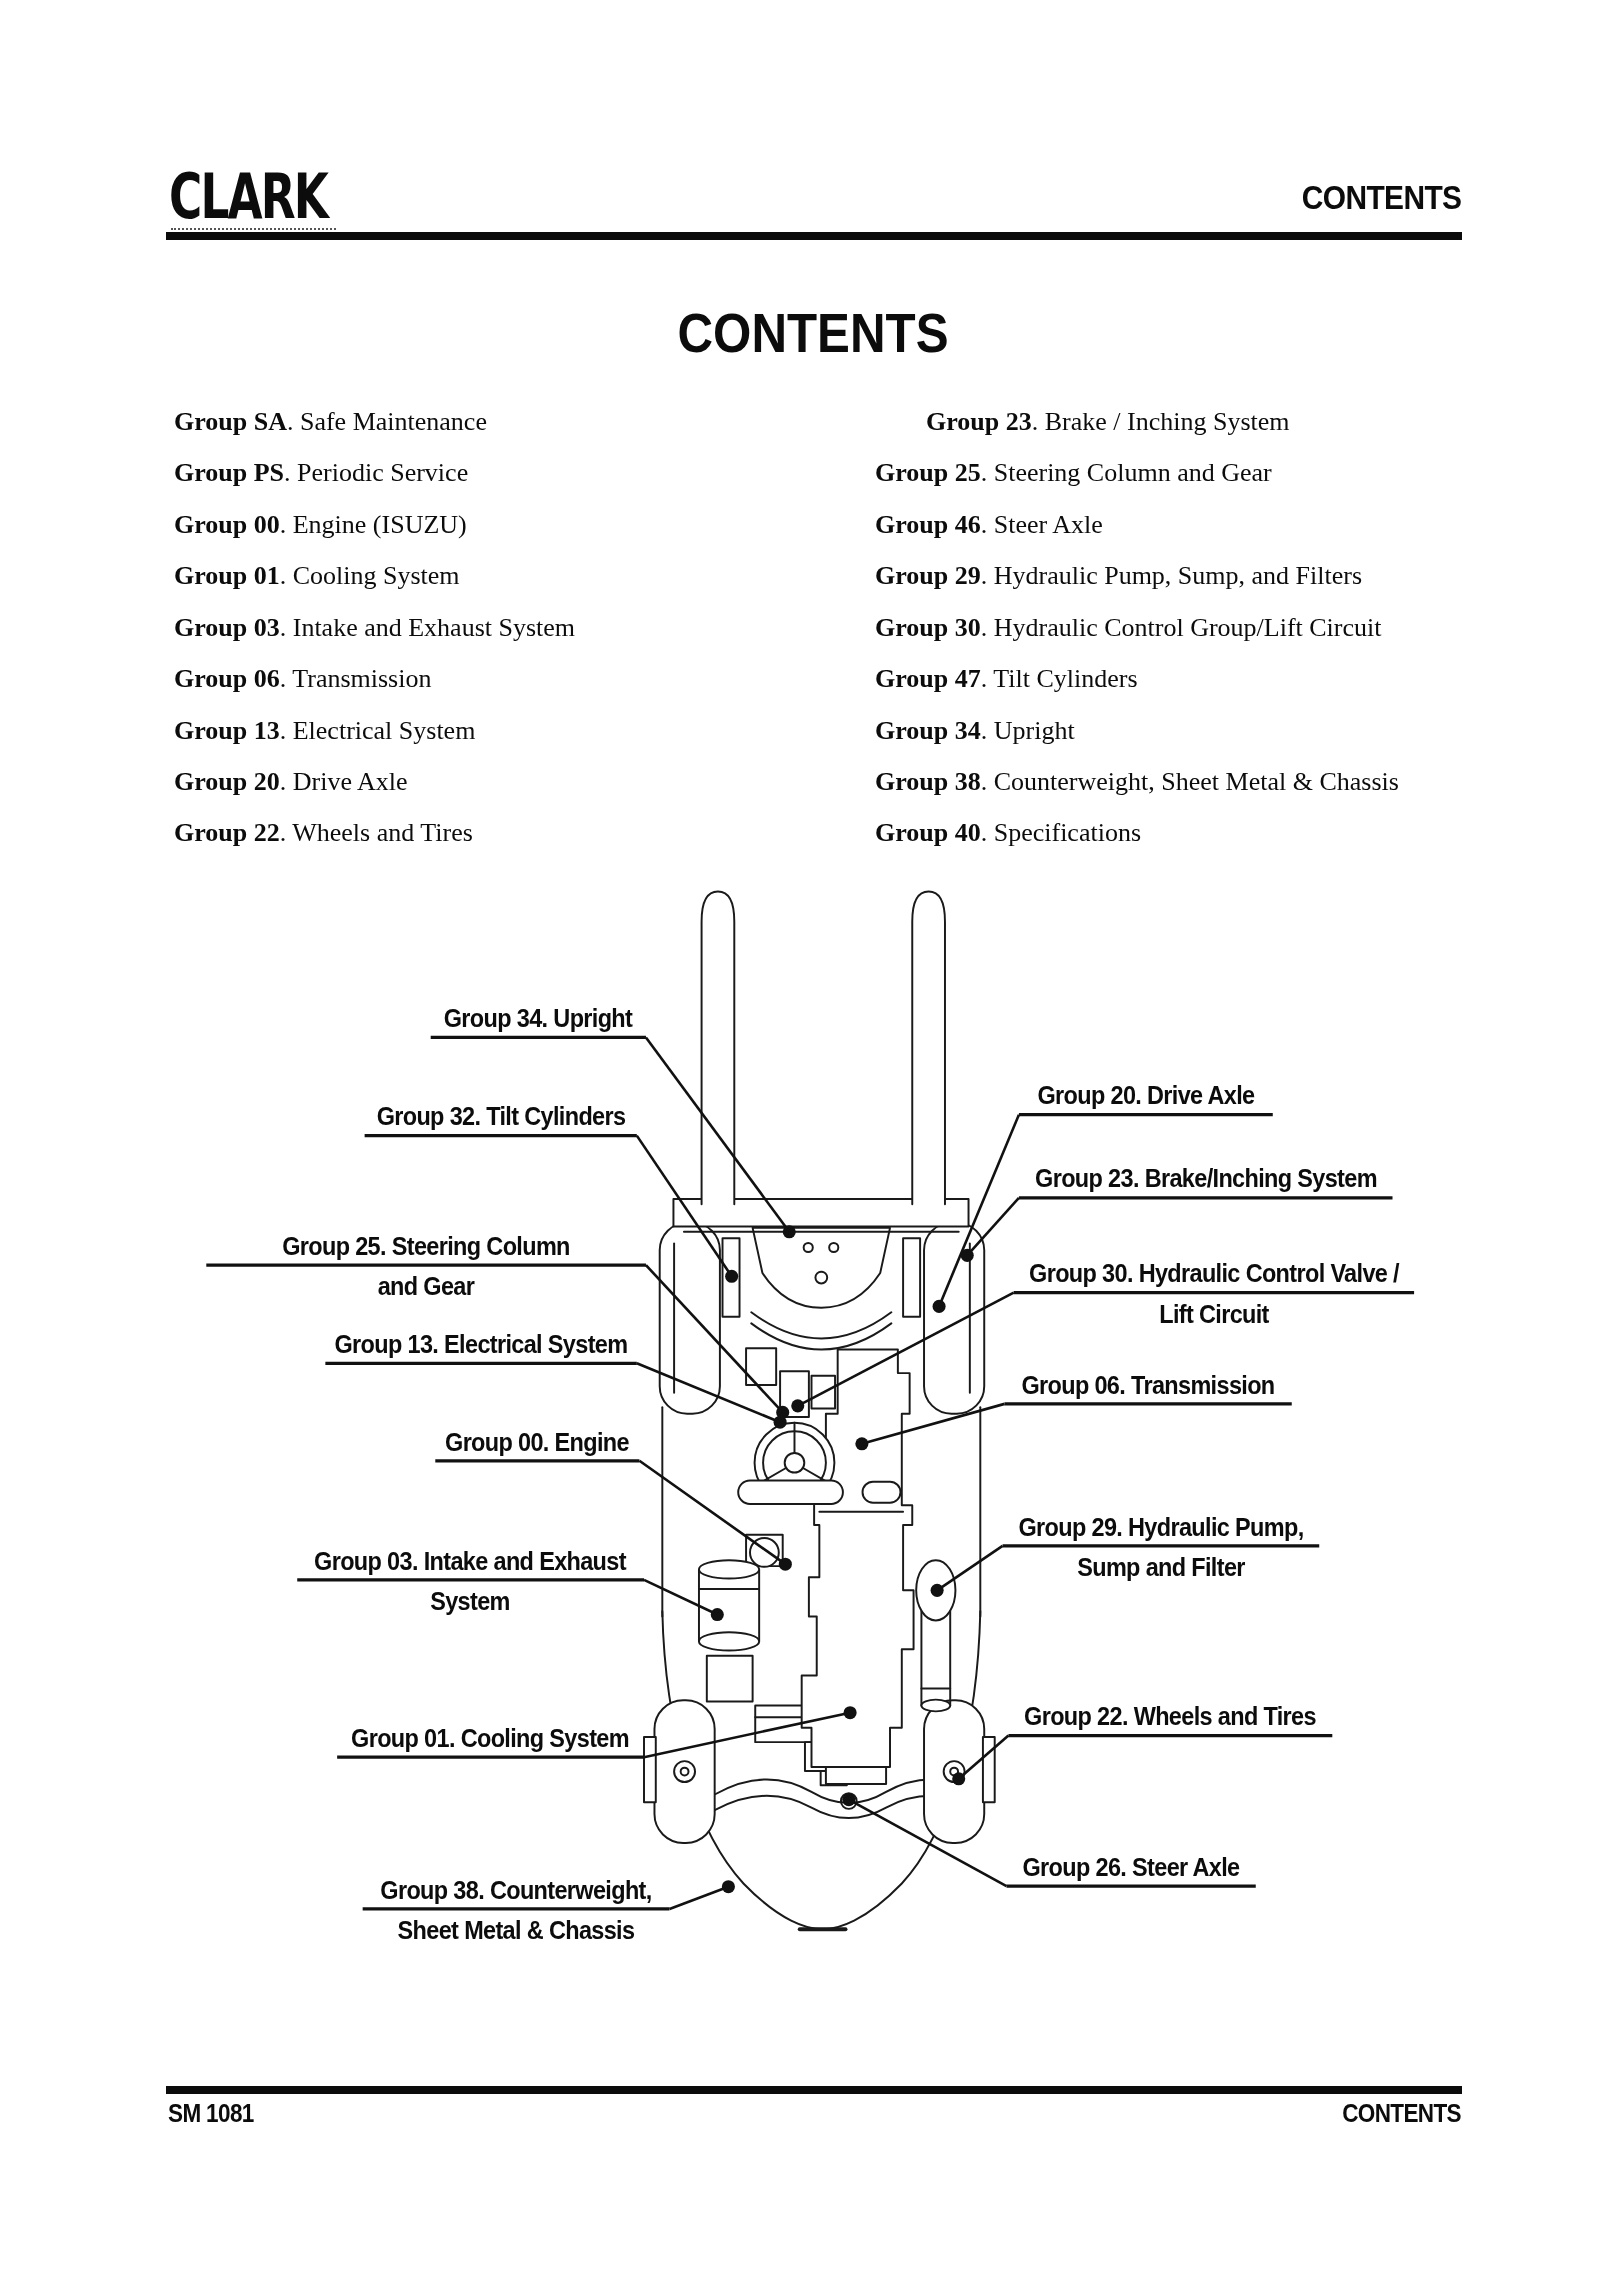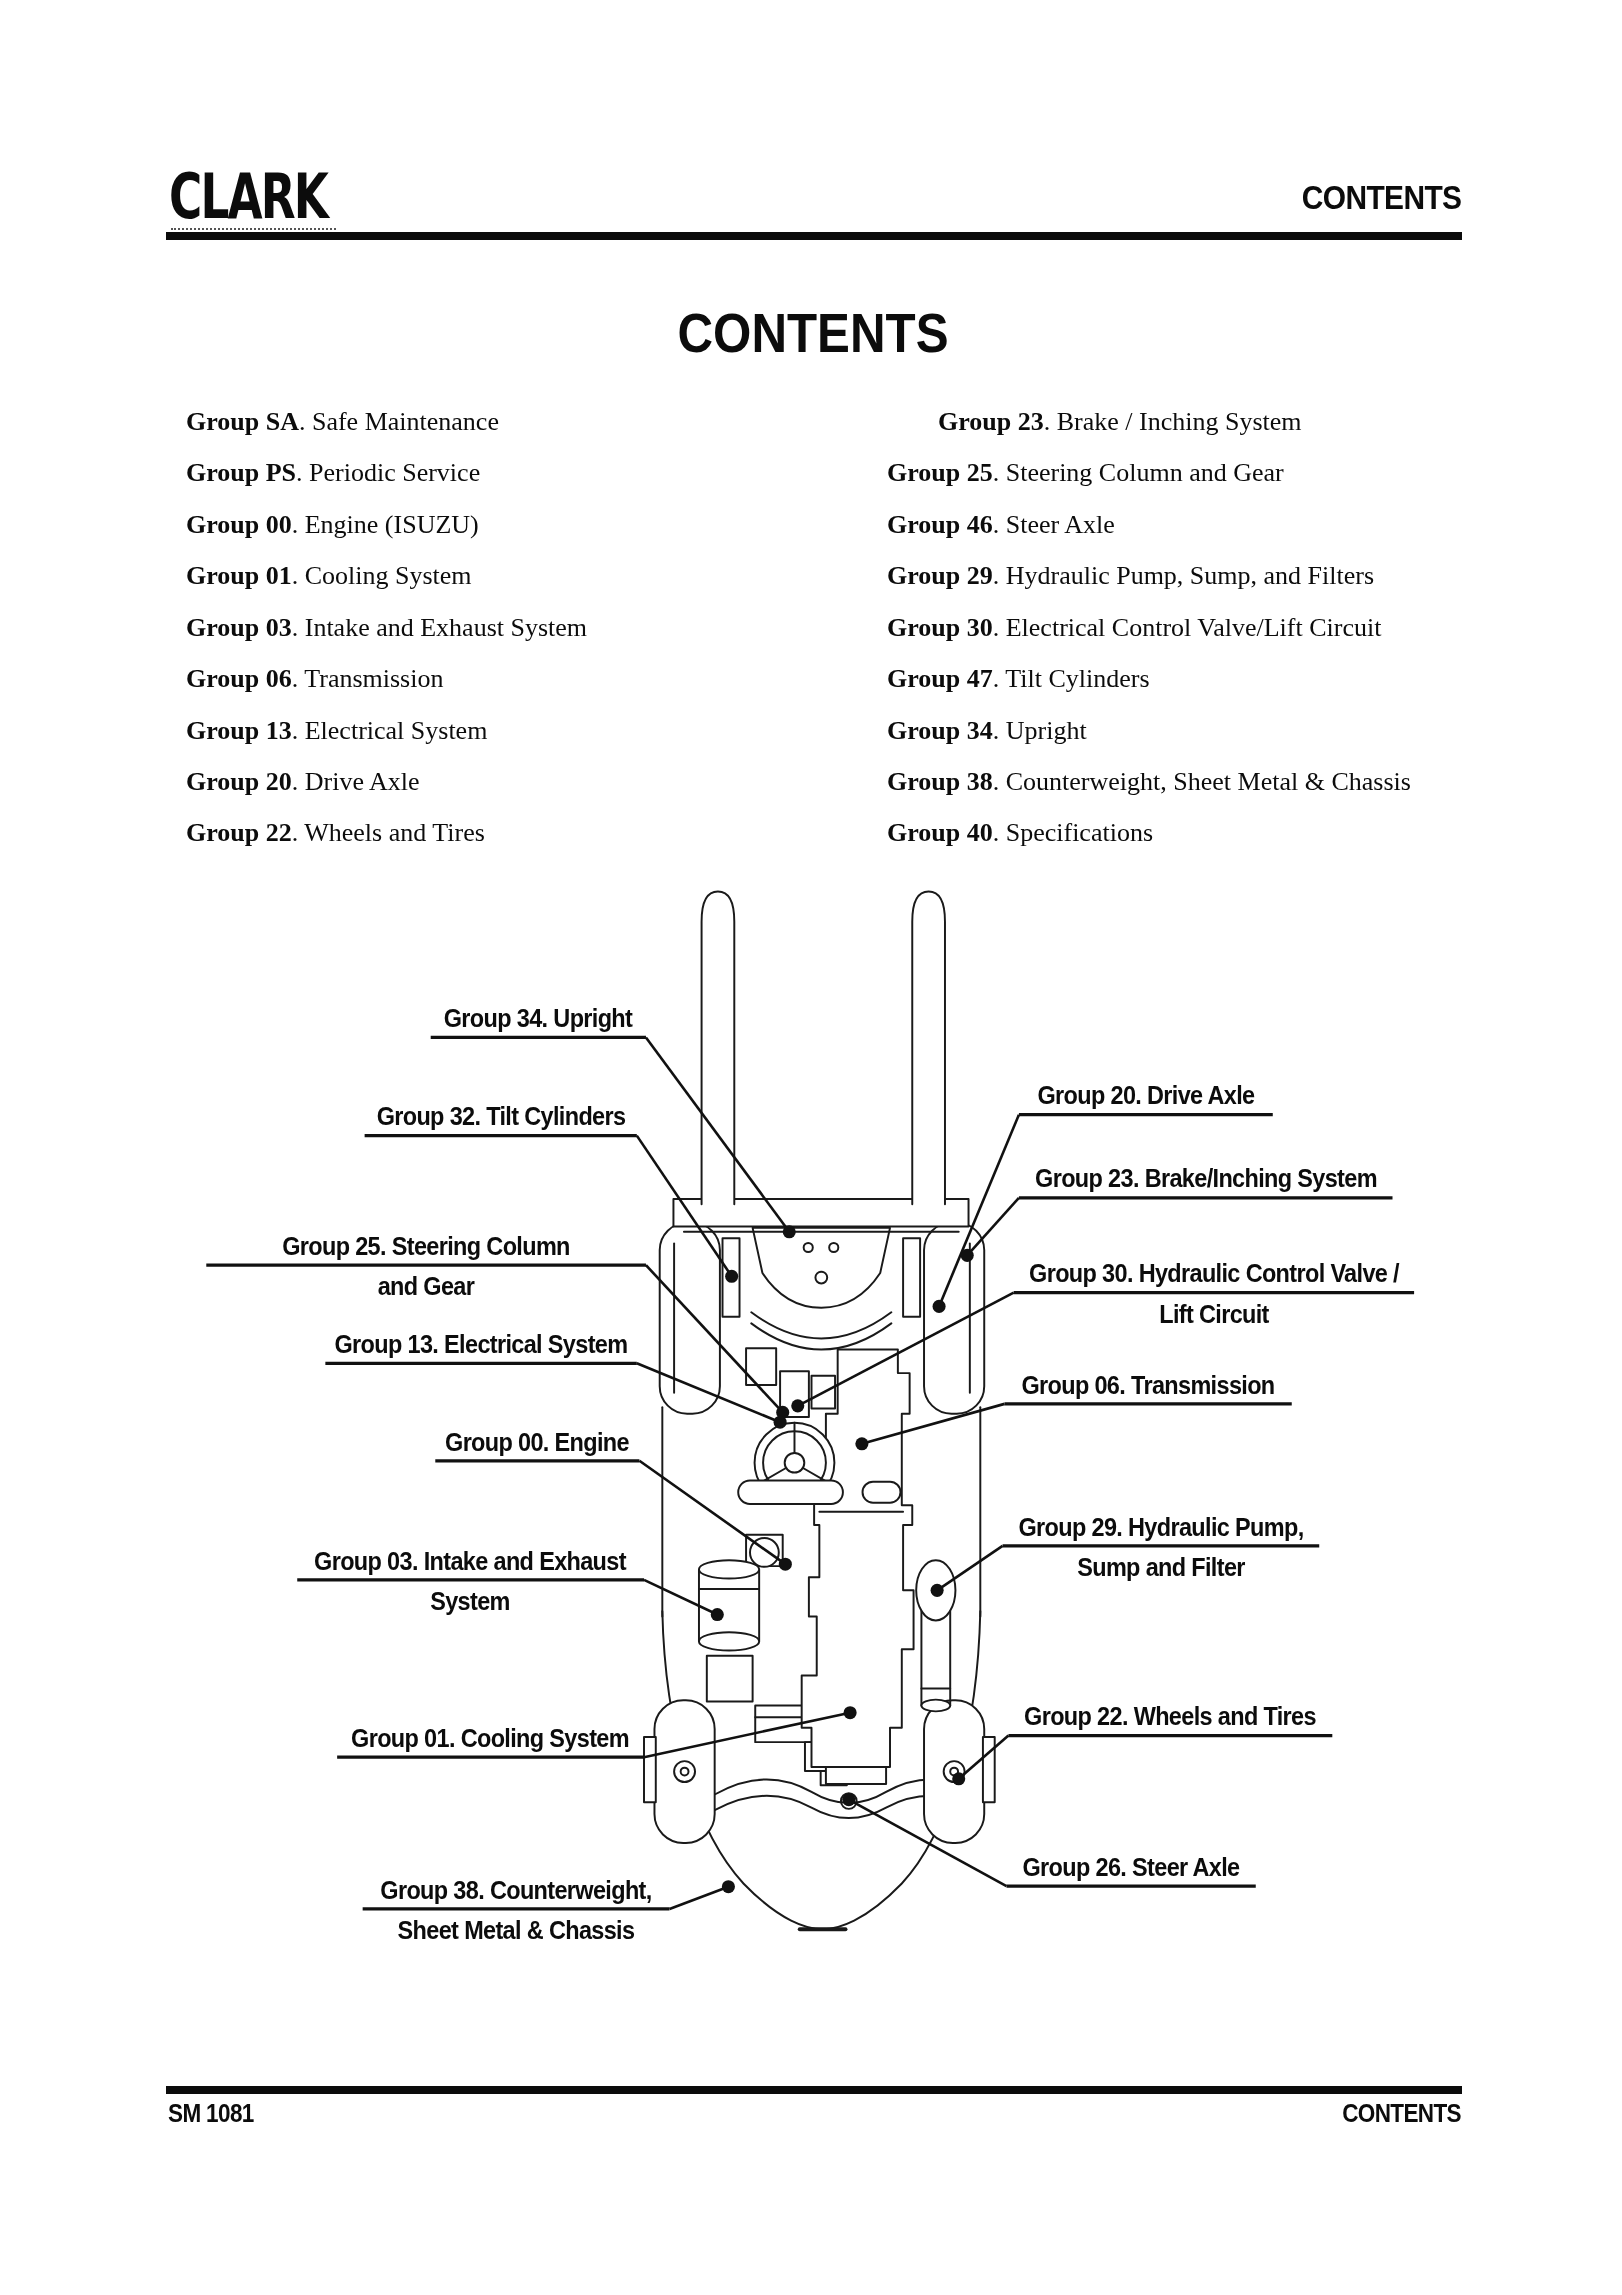--- a/index.html
+++ b/index.html
@@ -14,21 +14,21 @@
              letter-spacing:-0.7px;transform:scaleX(0.88);transform-origin:right top;}
   .rule{position:absolute;left:166px;width:1296px;height:7.9px;background:#0b0b0b;}
   .rule-top{top:232px;}
   .rule-bottom{top:2086px;}
   
   .page-title{position:absolute;left:813px;top:300px;font-weight:bold;font-size:56px;
               letter-spacing:0px;white-space:nowrap;transform:translateX(-50%) scaleX(0.88);}
   
   .toc-row{position:absolute;font-family:"Liberation Serif",serif;font-size:26px;line-height:29px;
            white-space:nowrap;}
-  .toc-row .g{font-weight:bold;margin-left:12px;}
+  .toc-row .g{font-weight:bold;}
   
   .diagram-svg{position:absolute;left:0;top:851px;}
   .callout-line{position:absolute;width:654px;margin-left:-327px;text-align:center;
                 font-weight:bold;font-size:25.5px;line-height:30px;letter-spacing:-0.7px;
                 white-space:nowrap;transform:scaleX(0.92);}
   
   .ftr{position:absolute;top:2099px;font-weight:bold;font-size:25px;letter-spacing:-0.7px;}
   .ftr-left{left:168px;transform:scaleX(0.9);transform-origin:left top;}
   .ftr-right{right:162px;transform:scaleX(0.9);transform-origin:right top;}
 </style>
@@ -53,21 +53,21 @@
       <div class="toc-row" style="left: 174px; top: 664px;"><span class="g">Group 06</span><span>. Transmission</span></div>
       <div class="toc-row" style="left: 174px; top: 716px;"><span class="g">Group 13</span><span>. Electrical System</span></div>
       <div class="toc-row" style="left: 174px; top: 767px;"><span class="g">Group 20</span><span>. Drive Axle</span></div>
       <div class="toc-row" style="left: 174px; top: 818px;"><span class="g">Group 22</span><span>. Wheels and Tires</span></div>
     </div>
   <div id="toc-right">
       <div class="toc-row" style="left: 926px; top: 407px;"><span class="g">Group 23</span><span>. Brake / Inching System</span></div>
       <div class="toc-row" style="left: 875px; top: 458px;"><span class="g">Group 25</span><span>. Steering Column and Gear</span></div>
       <div class="toc-row" style="left: 875px; top: 510px;"><span class="g">Group 46</span><span>. Steer Axle</span></div>
       <div class="toc-row" style="left: 875px; top: 561px;"><span class="g">Group 29</span><span>. Hydraulic Pump, Sump, and Filters</span></div>
-      <div class="toc-row" style="left: 875px; top: 613px;"><span class="g">Group 30</span><span>. Electrical Control Valve/Lift Circuit</span></div>
+      <div class="toc-row" style="left: 875px; top: 613px;"><span class="g">Group 30</span><span>. Hydraulic Control Group/Lift Circuit</span></div>
       <div class="toc-row" style="left: 875px; top: 664px;"><span class="g">Group 47</span><span>. Tilt Cylinders</span></div>
       <div class="toc-row" style="left: 875px; top: 716px;"><span class="g">Group 34</span><span>. Upright</span></div>
       <div class="toc-row" style="left: 875px; top: 767px;"><span class="g">Group 38</span><span>. Counterweight, Sheet Metal &amp; Chassis</span></div>
       <div class="toc-row" style="left: 875px; top: 818px;"><span class="g">Group 40</span><span>. Specifications</span></div>
     </div>
 
   <svg class="diagram-svg" width="1623" height="1145" viewBox="0 1300 2480 1750">
     <g stroke="#1a1a1a" stroke-width="3" fill="none" stroke-linejoin="round" stroke-linecap="round">
 
       <line x1="1012" y1="2150" x2="1012" y2="2470"></line>

